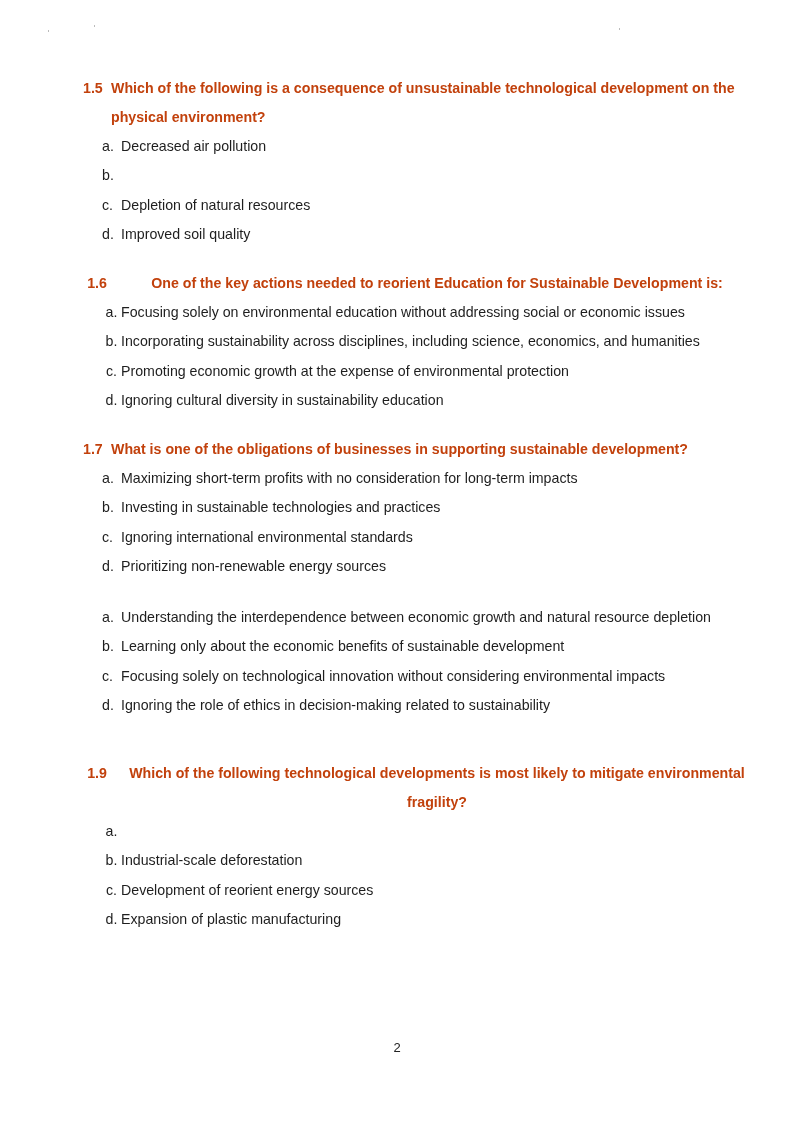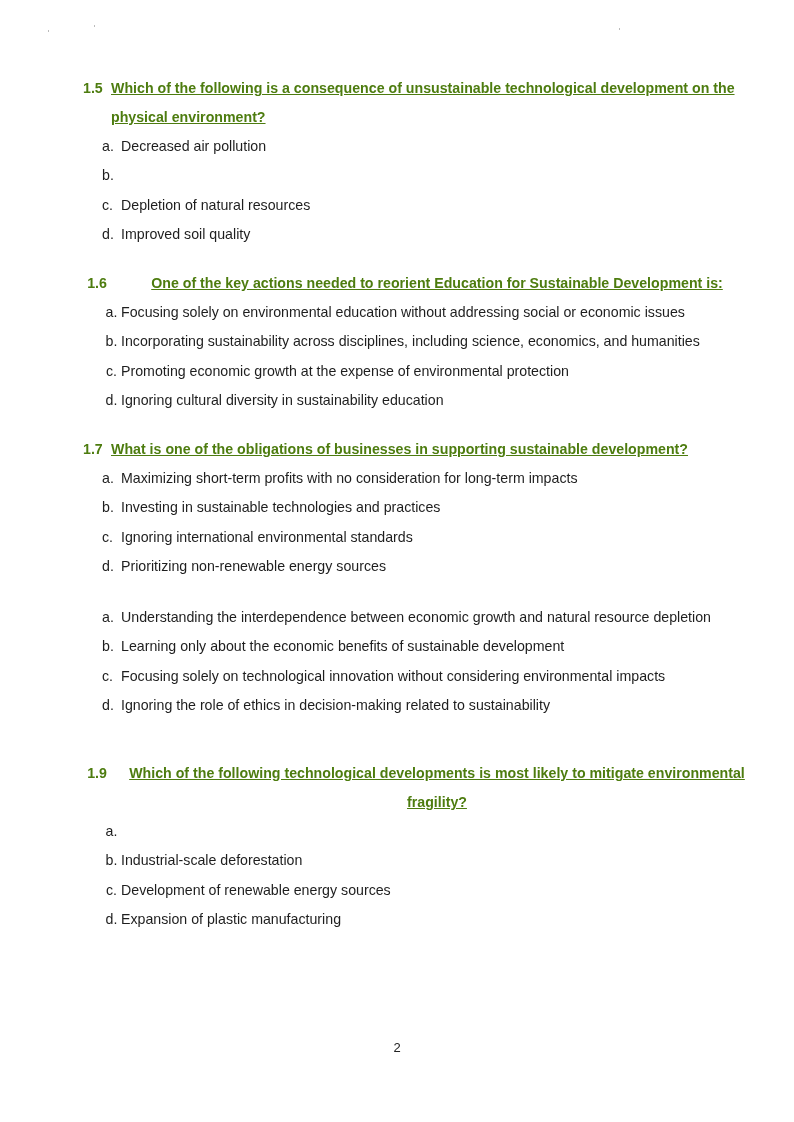--- a/index.html
+++ b/index.html
@@ -22,30 +22,29 @@
     }
     .question {
       position: absolute;
       left: 83px;
       width: 680px;
     }
     .q-head {
       font-weight: bold;
       font-size: 14.2px;
       line-height: 29px;
-      color: #4d7c0f;
+      color: #c2410c;
       display: flex;
     }
     .q-num {
       width: 28px;
       flex: 0 0 28px;
     }
     .q-text {
       flex: 1;
-      text-decoration: underline;
     }
     .options {
       margin: 0;
       padding: 0;
       list-style: none;
       margin-left: 19px;
     }
     .option {
       font-size: 14.2px;
       line-height: 29.4px;
@@ -183,21 +182,21 @@
     <ul class="options">
       <li class="option">
           <span class="opt-letter">a.</span>
         </li>
       <li class="option">
           <span class="opt-letter">b.</span>
           <span>Industrial-scale deforestation</span>
         </li>
       <li class="option">
           <span class="opt-letter">c.</span>
-          <span>Development of renewable energy sources</span>
+          <span>Development of reorient energy sources</span>
         </li>
       <li class="option">
           <span class="opt-letter">d.</span>
           <span>Expansion of plastic manufacturing</span>
         </li>
     </ul>
   </div>
 
   <div class="page-number">2</div>
 </div>

